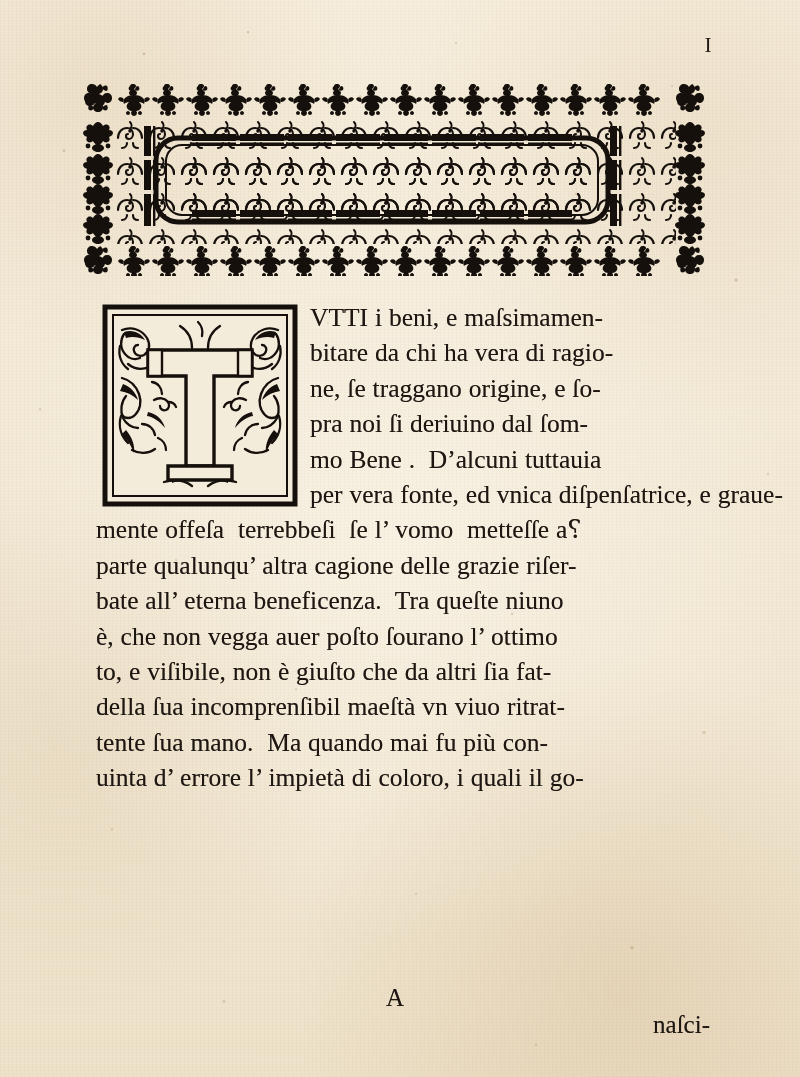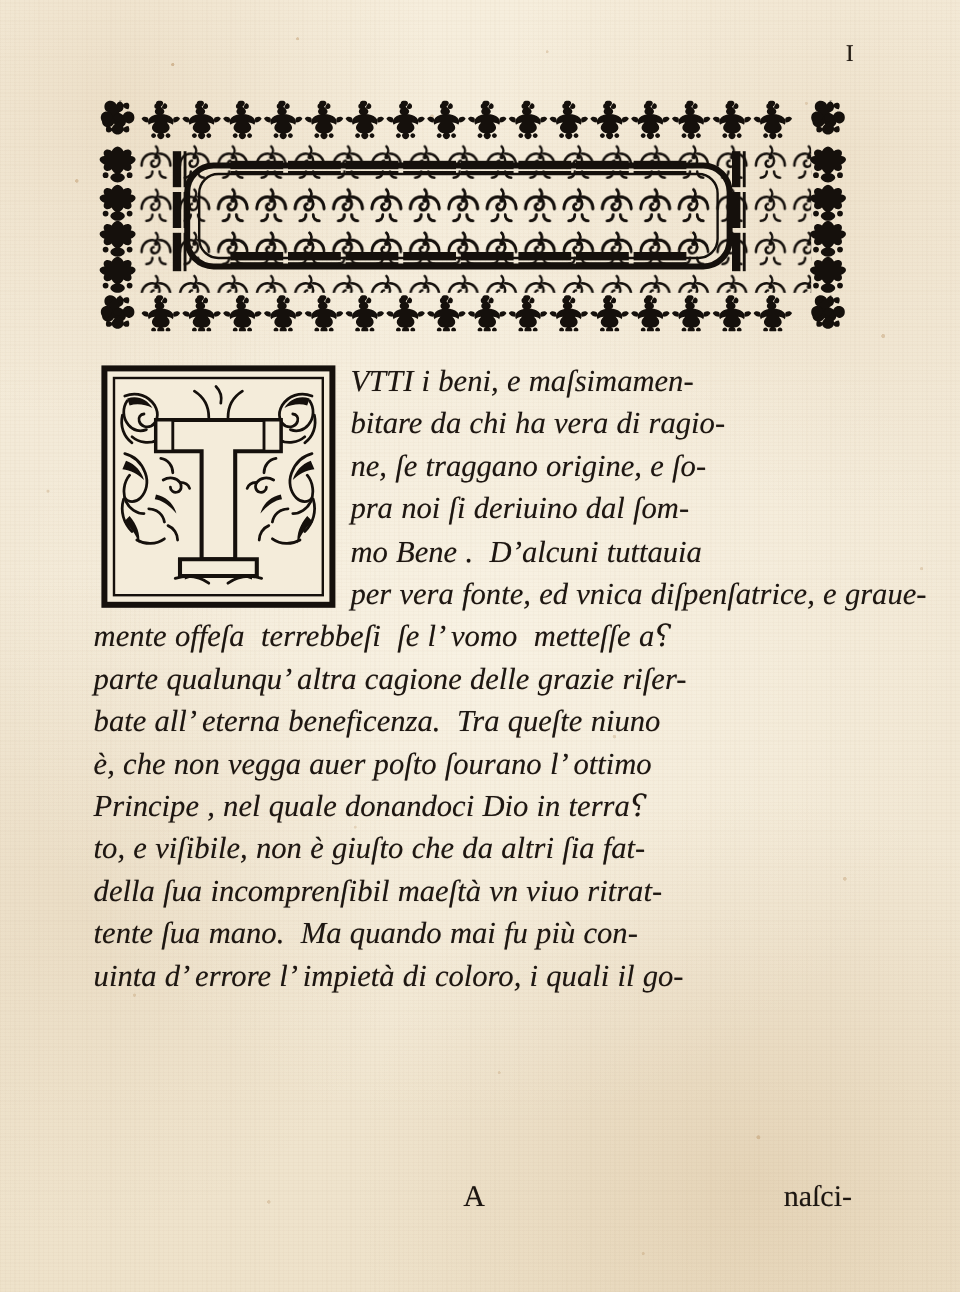--- a/index.html
+++ b/index.html
@@ -92,25 +92,24 @@
   #headpiece {
     left: 82px;
     top: 82px;
     width: 628px;
     height: 194px;
   }
   #headpiece svg { display: block; width: 100%; height: 100%; }
 
   
   #textblock {
-    left: 78px;
+    left: 96px;
     top: 300px;
     width: 634px;
     z-index: 4;
-    font-style: italic;
   }
 
   
   #initial {
     float: left;
     width: 196px;
     height: 203px;
     margin: 4px 12px 2px 6px;
     shape-outside: margin-box;
   }
@@ -143,20 +142,21 @@
     left: 50%;
     transform: translateX(-50%);
     font-size: 25px;
     color: #1d1611;
   }
   #catchword {
     position: absolute;
     right: 2px;
     font-size: 25px;
     color: #1d1611;
+    margin-top: 27px;
   }
 
   
   .para, #sig, #catchword, #folio {
     text-shadow: 0 0 0.6px rgba(30,22,16,0.45);
   }
 </style>
 </head>
 <body>
 
@@ -424,21 +424,20 @@
       <span class="ln beside">VTTI i beni, e maſsimamen-</span>
       <span class="ln beside">bitare da chi ha vera di ragio-</span>
       <span class="ln beside">ne, ſe traggano origine, e ſo-</span>
       <span class="ln beside">pra noi ſi deriuino dal ſom-</span>
       <span class="ln beside">mo Bene .  D’alcuni tuttauia</span>
       <span class="ln">per vera fonte, ed vnica diſpenſatrice, e graue-</span>
       <span class="ln">mente offeſa  terrebbeſi  ſe l’ vomo  metteſſe a⸮</span>
       <span class="ln">parte qualunqu’ altra cagione delle grazie riſer-</span>
       <span class="ln">bate all’ eterna beneficenza.  Tra queſte niuno</span>
       <span class="ln">è, che non vegga auer poſto ſourano l’ ottimo</span>
-      <span class="ln">Principe , nel quale donandoci Dio in terra⸮</span>
       <span class="ln">to, e viſibile, non è giuſto che da altri ſia fat-</span>
       <span class="ln">della ſua incomprenſibil maeſtà vn viuo ritrat-</span>
       <span class="ln">tente ſua mano.  Ma quando mai fu più con-</span>
       <span class="ln">uinta d’ errore l’ impietà di coloro, i quali il go-</span>
     </div>
   </div>
 
   <div class="layer" id="colophon">
     <span id="sig">A</span>
     <span id="catchword">naſci-</span>

